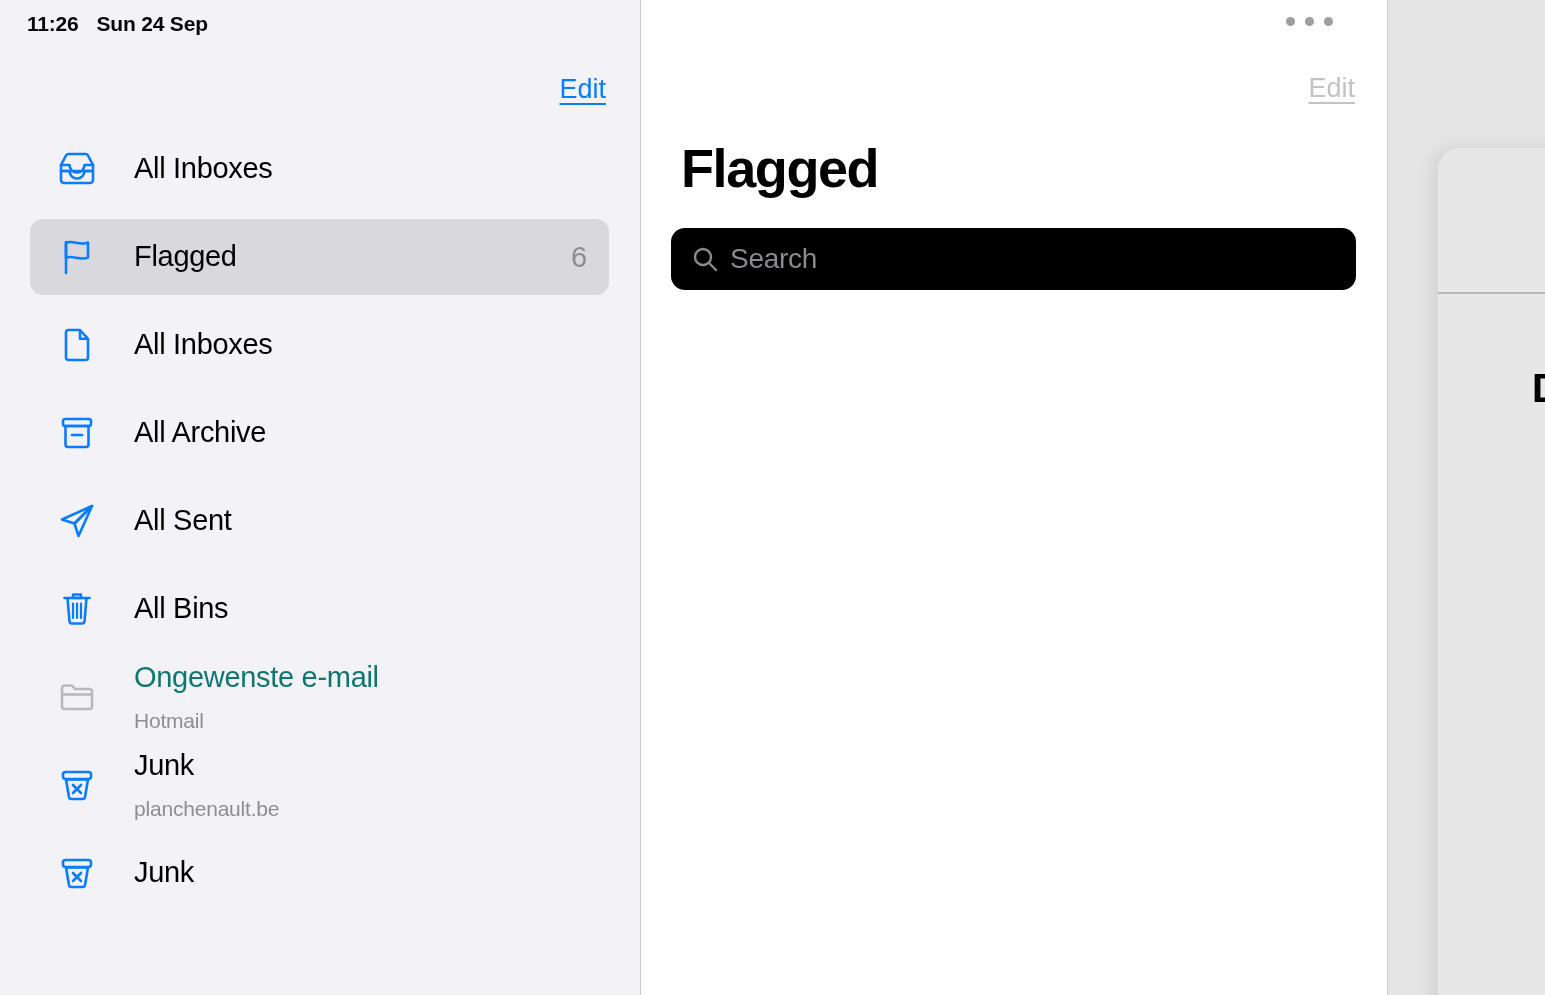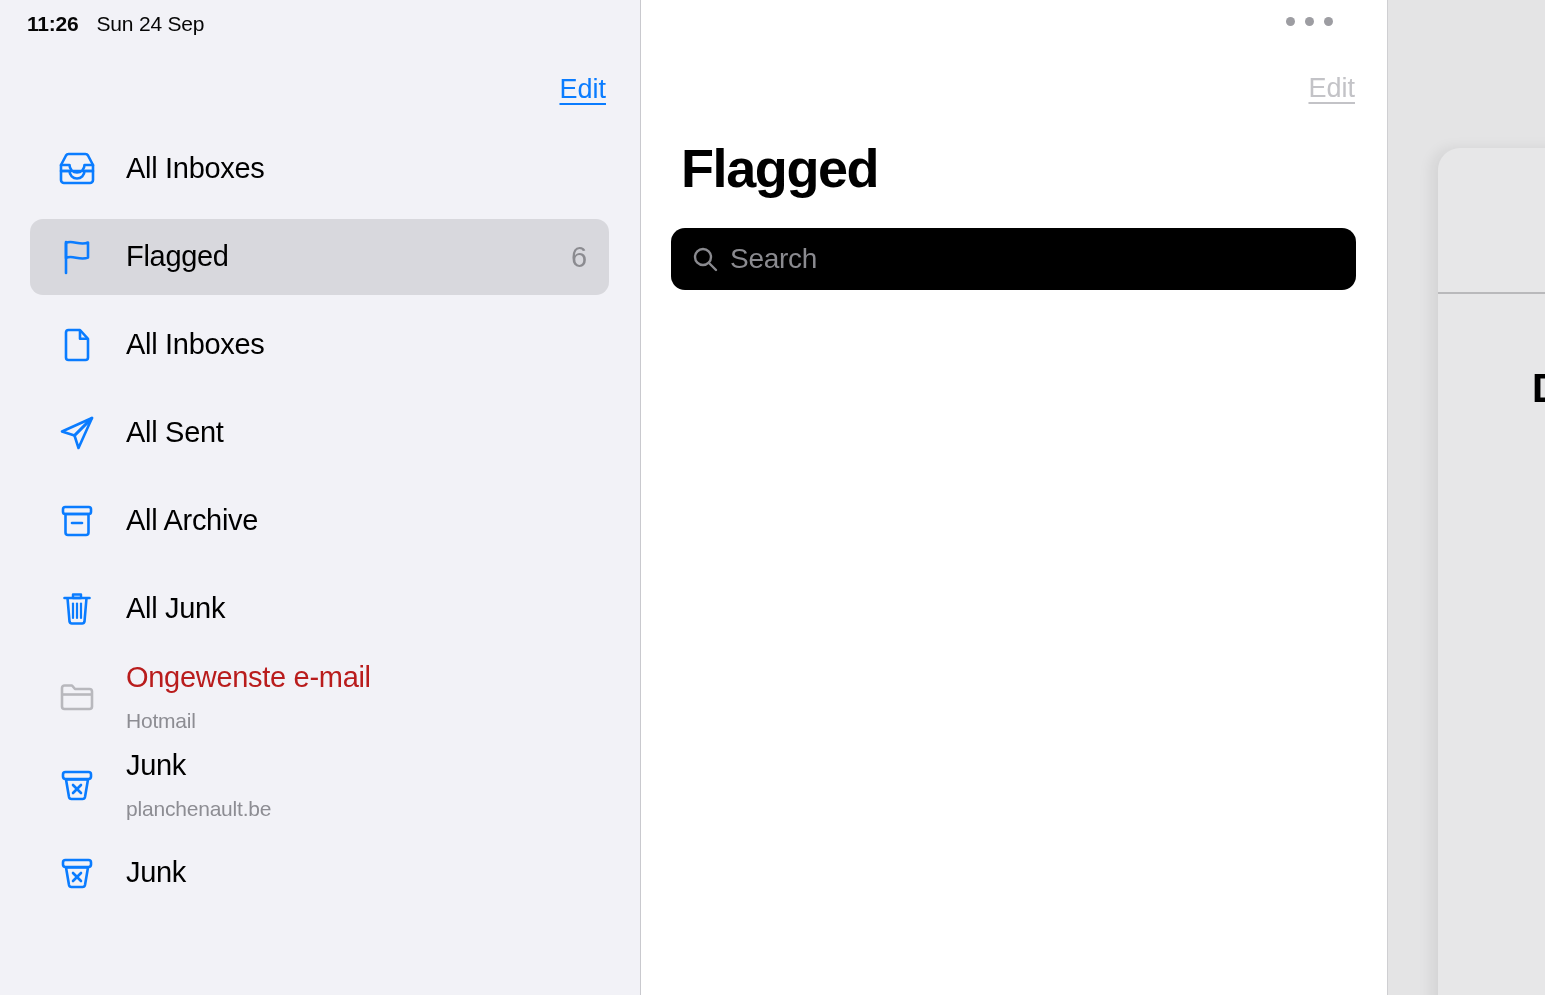--- a/index.html
+++ b/index.html
@@ -29,21 +29,21 @@
     display: flex;
     align-items: center;
     gap: 18px;
     padding: 12px 0 0 27px;
     font-size: 21px;
     font-weight: bold;
     color: #060606;
     letter-spacing: -0.2px;
   }
   .sb-time { font-weight: bold; }
-  .sb-date { font-weight: normal; }
+  .sb-date { font-weight: bold; }
 
   .edit-row {
     display: flex;
     justify-content: flex-end;
     padding-right: 34px;
     margin-top: 38px;
   }
   .edit-link {
     font-size: 27px;
     color: #0a7cff;
@@ -62,20 +62,21 @@
   .mb-list { margin-top: 26px; }
 
   .mb-row {
     position: relative;
     display: flex;
     align-items: center;
     height: 76px;
     margin: 0 31px 12px 30px;
     padding-left: 22px;
     border-radius: 13px;
+    gap: 8px;
   }
   .mb-row.selected { background: #d8d8dd; }
 
   .mb-icon {
     width: 50px;
     height: 50px;
     flex: 0 0 50px;
     display: flex;
     align-items: center;
     justify-content: center;
@@ -89,21 +90,21 @@
     justify-content: center;
     flex: 1 1 auto;
     min-width: 0;
   }
   .mb-label {
     font-size: 29px;
     color: #000;
     letter-spacing: -0.3px;
     line-height: 1.15;
   }
-  .mb-label.dim { color: #b91c1c; }
+  .mb-label.dim { color: #0f766e; }
   .mb-sub {
     font-size: 21px;
     color: #8d8d93;
     letter-spacing: -0.2px;
     margin-top: 14px;
   }
   .mb-count {
     font-size: 29px;
     color: #8b8b90;
     padding-right: 22px;
@@ -269,57 +270,57 @@
         </span>
         <span class="mb-textwrap">
           <span class="mb-label">All Inboxes</span>
         </span>
         <span class="mb-count"></span>
       </div>
 
       <div class="mb-row">
         <span class="mb-icon">
           <svg width="44" height="44" viewBox="0 0 44 44" fill="none">
-            <path d="M37 7 L7 20.5 L19.5 24.5 L37 7 Z" stroke="#0a7cff" stroke-width="2.6" stroke-linejoin="round"></path>
-            <path d="M37 7 L19.5 24.5 L23.5 37 L37 7 Z" stroke="#0a7cff" stroke-width="2.6" stroke-linejoin="round"></path>
-          </svg>
-        </span>
-        <span class="mb-textwrap">
-          <span class="mb-label">All Sent</span>
-        </span>
-        <span class="mb-count"></span>
-      </div>
-
-      <div class="mb-row">
-        <span class="mb-icon">
-          <svg width="44" height="44" viewBox="0 0 44 44" fill="none">
             <rect x="8" y="8" width="28" height="7" rx="2.2" stroke="#0a7cff" stroke-width="2.6"></rect>
             <path d="M10.5 15 H33.5 V33.5 A2.5 2.5 0 0 1 31 36 H13 A2.5 2.5 0 0 1 10.5 33.5 Z" stroke="#0a7cff" stroke-width="2.6" stroke-linejoin="round"></path>
             <path d="M17 24 H27" stroke="#0a7cff" stroke-width="2.6" stroke-linecap="round"></path>
           </svg>
         </span>
         <span class="mb-textwrap">
           <span class="mb-label">All Archive</span>
+        </span>
+        <span class="mb-count"></span>
+      </div>
+
+      <div class="mb-row">
+        <span class="mb-icon">
+          <svg width="44" height="44" viewBox="0 0 44 44" fill="none">
+            <path d="M37 7 L7 20.5 L19.5 24.5 L37 7 Z" stroke="#0a7cff" stroke-width="2.6" stroke-linejoin="round"></path>
+            <path d="M37 7 L19.5 24.5 L23.5 37 L37 7 Z" stroke="#0a7cff" stroke-width="2.6" stroke-linejoin="round"></path>
+          </svg>
+        </span>
+        <span class="mb-textwrap">
+          <span class="mb-label">All Sent</span>
         </span>
         <span class="mb-count"></span>
       </div>
 
       <div class="mb-row">
         <span class="mb-icon">
           <svg width="44" height="44" viewBox="0 0 44 44" fill="none">
             <path d="M18 7.5 H26 V11 H18 Z" stroke="#0a7cff" stroke-width="2.4" stroke-linejoin="round"></path>
             <path d="M9.5 11 H34.5" stroke="#0a7cff" stroke-width="2.6" stroke-linecap="round"></path>
             <path d="M12.5 11 L14.5 34.5 A2.5 2.5 0 0 0 17 36.5 H27 A2.5 2.5 0 0 0 29.5 34.5 L31.5 11" stroke="#0a7cff" stroke-width="2.6" stroke-linejoin="round"></path>
             <path d="M18 16.5 V31" stroke="#0a7cff" stroke-width="2.2" stroke-linecap="round"></path>
             <path d="M22 16.5 V31" stroke="#0a7cff" stroke-width="2.2" stroke-linecap="round"></path>
             <path d="M26 16.5 V31" stroke="#0a7cff" stroke-width="2.2" stroke-linecap="round"></path>
           </svg>
         </span>
         <span class="mb-textwrap">
-          <span class="mb-label">All Junk</span>
+          <span class="mb-label">All Bins</span>
         </span>
         <span class="mb-count"></span>
       </div>
 
       <div class="mb-row">
         <span class="mb-icon">
           <svg width="44" height="44" viewBox="0 0 44 44" fill="none">
             <path d="M7 13 A2.5 2.5 0 0 1 9.5 10.5 H17 L20 14 H34.5 A2.5 2.5 0 0 1 37 16.5 V31.5 A2.5 2.5 0 0 1 34.5 34 H9.5 A2.5 2.5 0 0 1 7 31.5 Z" stroke="#b8b8bd" stroke-width="2.6" stroke-linejoin="round"></path>
             <path d="M7 19.5 H37" stroke="#b8b8bd" stroke-width="2.6"></path>
           </svg>

